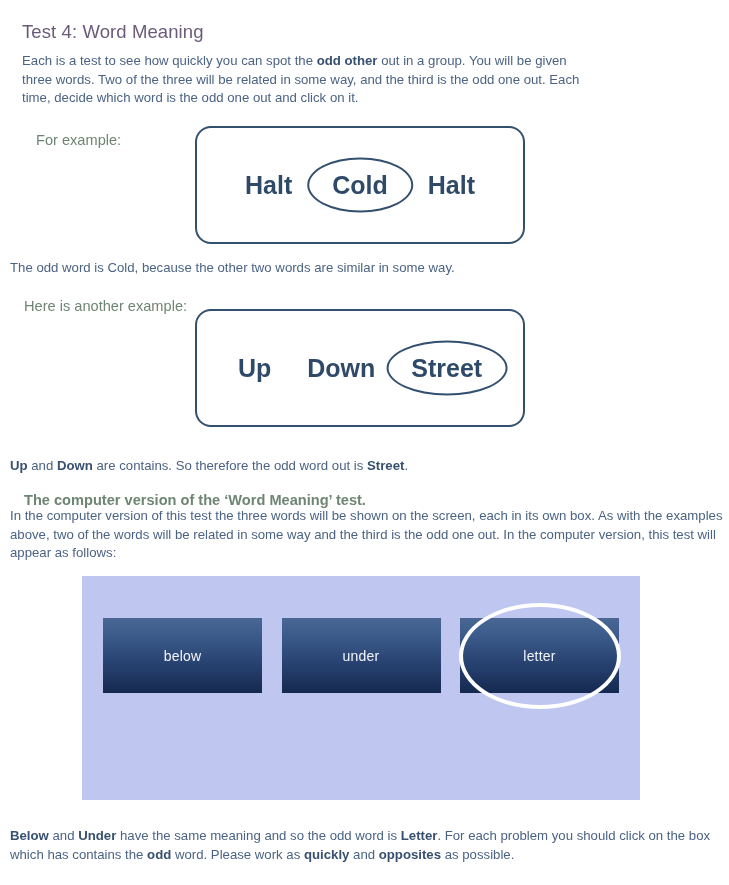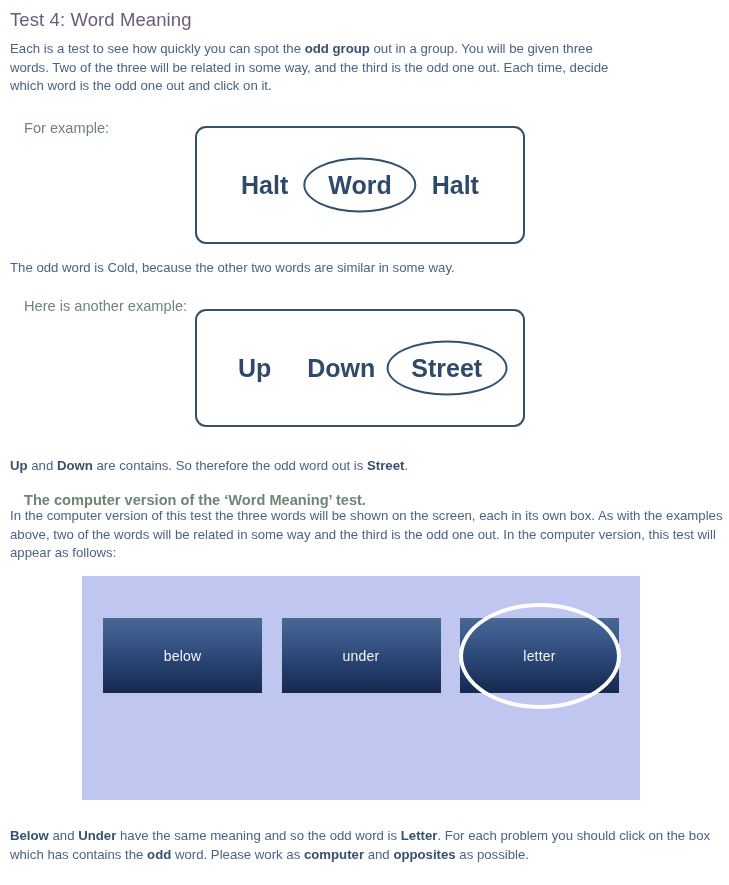--- a/index.html
+++ b/index.html
@@ -12,21 +12,21 @@
     width: 729px;
     height: 885px;
     font-family: "Liberation Sans", sans-serif;
     overflow: hidden;
     position: relative;
   }
   .page {
     width: 631px;
     height: 885px;
     position: relative;
-    padding: 0;
+    padding: 12px;
     box-sizing: border-box;
   }
   .page-title {
     color: #6b5b78;
     font-size: 18.5px;
     font-weight: normal;
     margin: 0;
     padding: 9px 0 0 10px;
     letter-spacing: 0.1px;
   }
@@ -51,21 +51,21 @@
   }
   .sub-heading.strong {
     font-weight: bold;
     color: #6f8573;
   }
 
   
   .example-box {
     box-sizing: border-box;
     border: 2px solid #34506f;
-    border-radius: 11px;
+    border-radius: 16px;
     background: #ffffff;
     position: relative;
     display: flex;
     align-items: center;
     justify-content: center;
   }
   .example-box .words {
     display: flex;
     align-items: center;
     justify-content: center;
@@ -173,28 +173,28 @@
     width: 729px;
   }
 </style>
 </head>
 <body>
 
 <div class="page">
 
   <h1 class="page-title">Test 4: Word Meaning</h1>
 
-  <p class="body-text"><span>Each is a test to see how quickly you can spot the </span><b>odd group</b><span> out in a group. You will be given three words. Two of the three will be related in some way, and the third is the odd one out. Each time, decide which word is the odd one out and click on it.</span></p>
+  <p class="body-text"><span>Each is a test to see how quickly you can spot the </span><b>odd other</b><span> out in a group. You will be given three words. Two of the three will be related in some way, and the third is the odd one out. Each time, decide which word is the odd one out and click on it.</span></p>
 
   <h2 class="sub-heading">For example:</h2>
 
   <div class="example-box" id="example-box-1">
     <div class="words">
       <span class="word">Halt</span>
-      <span class="word circled">Word</span>
+      <span class="word circled">Cold</span>
       <span class="word">Halt</span>
     </div>
   </div>
 
   <p class="body-text caption-1">The odd word is Cold, because the other two words are similar in some way.</p>
 
   <h2 class="sub-heading heading-another">Here is another example:</h2>
 
   <div class="example-box" id="example-box-2">
     <div class="words">
@@ -218,15 +218,15 @@
       <div class="demo-box">
         <span class="demo-box-label">under</span>
       </div>
       <div class="demo-box circled">
         <span class="demo-box-label">letter</span>
         <span class="highlight-ellipse"></span>
       </div>
     </div>
   </div>
 
-  <p class="body-text final-text"><b>Below</b><span> and </span><b>Under</b><span> have the same meaning and so the odd word is </span><b>Letter</b><span>. For each problem you should click on the box which has contains the </span><b>odd</b><span> word. Please work as </span><b>computer</b><span> and </span><b>opposites</b><span> as possible.</span></p>
+  <p class="body-text final-text"><b>Below</b><span> and </span><b>Under</b><span> have the same meaning and so the odd word is </span><b>Letter</b><span>. For each problem you should click on the box which has contains the </span><b>odd</b><span> word. Please work as </span><b>quickly</b><span> and </span><b>opposites</b><span> as possible.</span></p>
 
 </div>
 
 </body></html>

